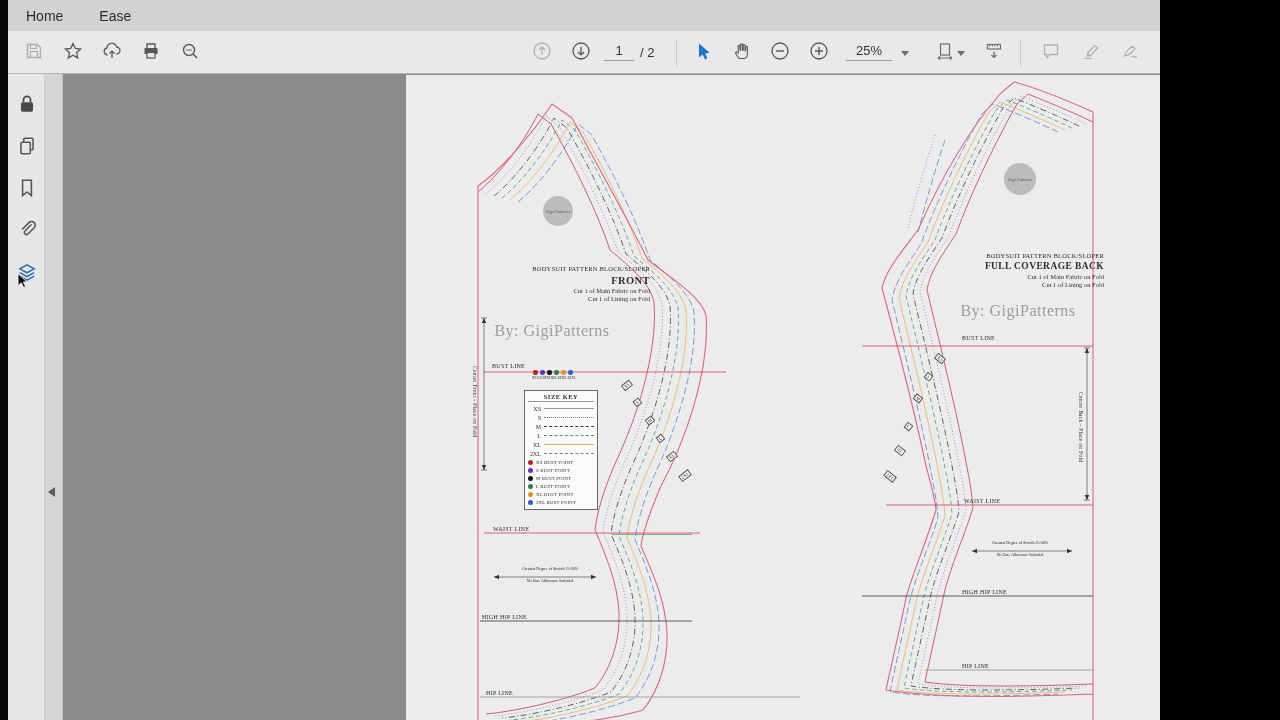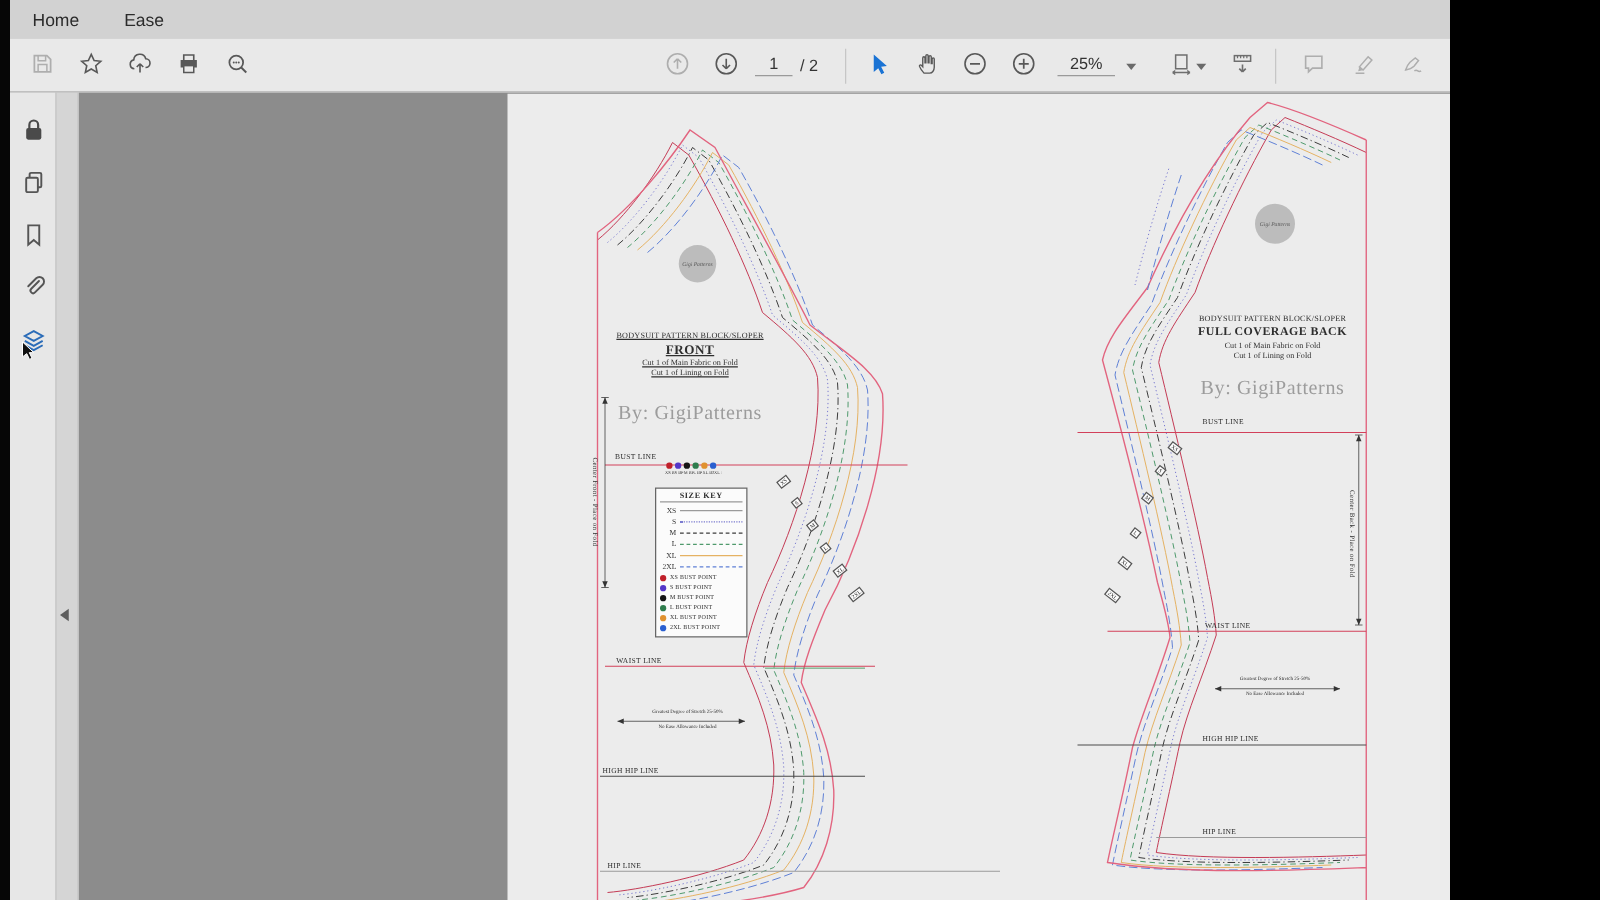--- a/index.html
+++ b/index.html
@@ -55,21 +55,21 @@
   .xl{stroke:#e5b263;}
   .xxl{stroke:#5f80d6;stroke-dasharray:7 3;}
   .outline{fill:none;stroke:#e2647f;stroke-width:1.1;}
   .refred{stroke:#d2405a;stroke-width:0.8;}
   .refgreen{stroke:#53a06a;stroke-width:0.8;}
   .refdark{stroke:#4a4a4a;stroke-width:0.9;}
   .refgrey{stroke:#9a9a9a;stroke-width:0.9;}
   .thin{stroke:#333;stroke-width:0.6;}
   
   .pov{position:absolute;font-family:"Liberation Serif",serif;color:#2e2e2e;}
-  .titleblock{width:172px;text-align:center;line-height:1.25;}
+  .titleblock{width:172px;text-align:right;line-height:1.25;}
   .t-head{font-size:6.5px;letter-spacing:.2px;}
   .t-name{font-size:10.5px;font-weight:bold;letter-spacing:.4px;margin-top:1px;}
   .t-cut{font-size:6.5px;}
   .byline{width:172px;text-align:center;font-size:16px;color:#9c9c9c;letter-spacing:.5px;}
   .linelabel{font-size:6px;letter-spacing:.3px;}
   .foldtext{writing-mode:vertical-rl;font-size:5.5px;letter-spacing:.3px;height:150px;
             text-align:center;}
   .logo-stamp{border-radius:50%;background:#bcbcbc;display:flex;align-items:center;
               justify-content:center;font-style:italic;font-size:4.5px;color:#555;
               font-family:"Liberation Serif",serif;}
@@ -328,21 +328,21 @@
 
         <path class="thin" d="M494,577 h102"></path>
         <path d="M494,577 l5,-2.2 0,4.4 z M596,577 l-5,-2.2 0,4.4 z" fill="#333"></path>
         <path class="thin" d="M972,551 h100"></path>
         <path d="M972,551 l5,-2.2 0,4.4 z M1072,551 l-5,-2.2 0,4.4 z" fill="#333"></path>
       </svg>
 
       <div class="pov logo-stamp" style="left:137px;top:121px;width:30px;height:30px;">
         <span>Gigi Patterns</span>
       </div>
-      <div class="pov titleblock" style="left:60px;top:190px;text-decoration:underline;">
+      <div class="pov titleblock" style="left:72px;top:190px;">
         <div class="t-head">BODYSUIT PATTERN BLOCK/SLOPER</div>
         <div class="t-name">FRONT</div>
         <div class="t-cut">Cut 1 of Main Fabric on Fold</div>
         <div class="t-cut">Cut 1 of Lining on Fold</div>
       </div>
       <div class="pov byline" style="left:60px;top:247px;">By: GigiPatterns</div>
       <div class="pov foldtext" style="left:66px;top:252px;">Center Front - Place on Fold</div>
       <div class="pov linelabel" style="left:86px;top:288px;">BUST LINE</div>
 
       <div class="pov bp-row" style="left:127px;top:295px;">

